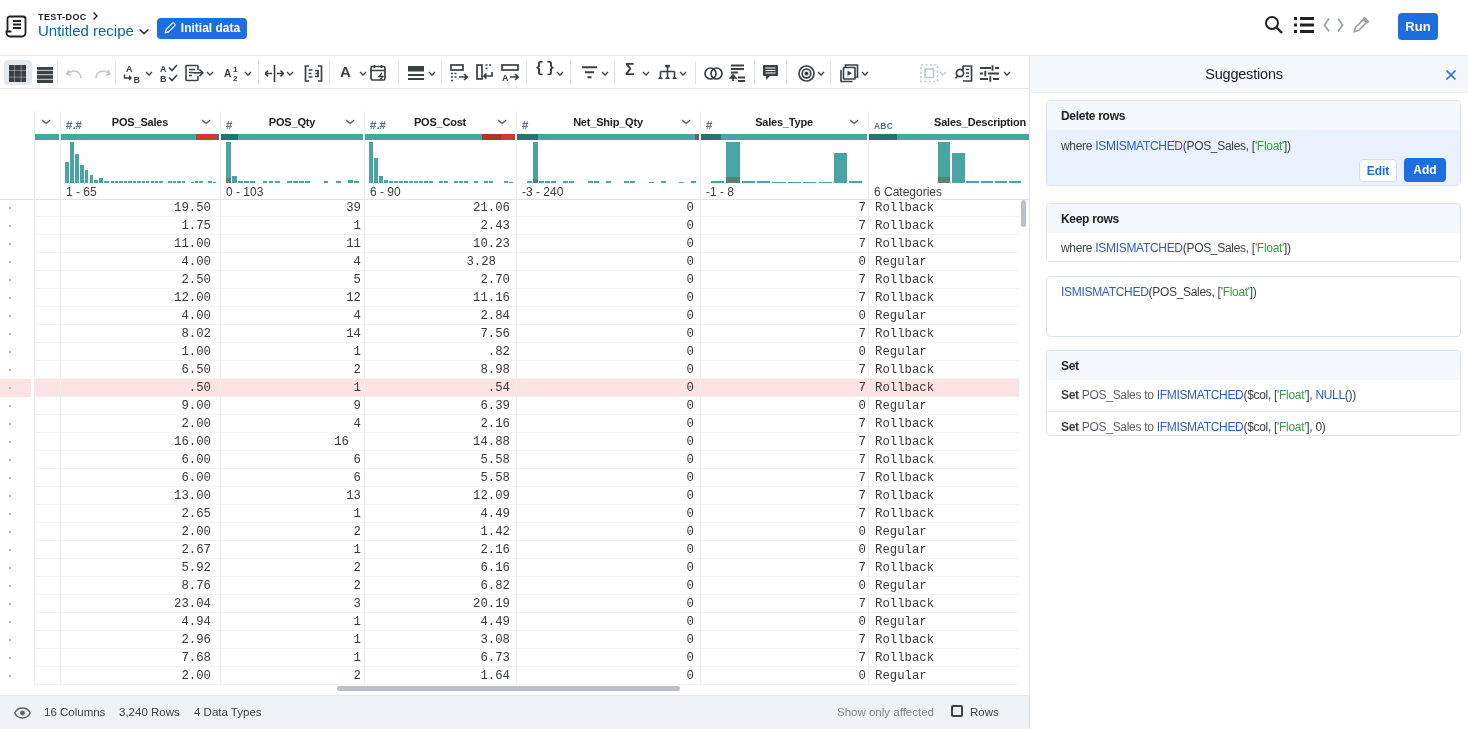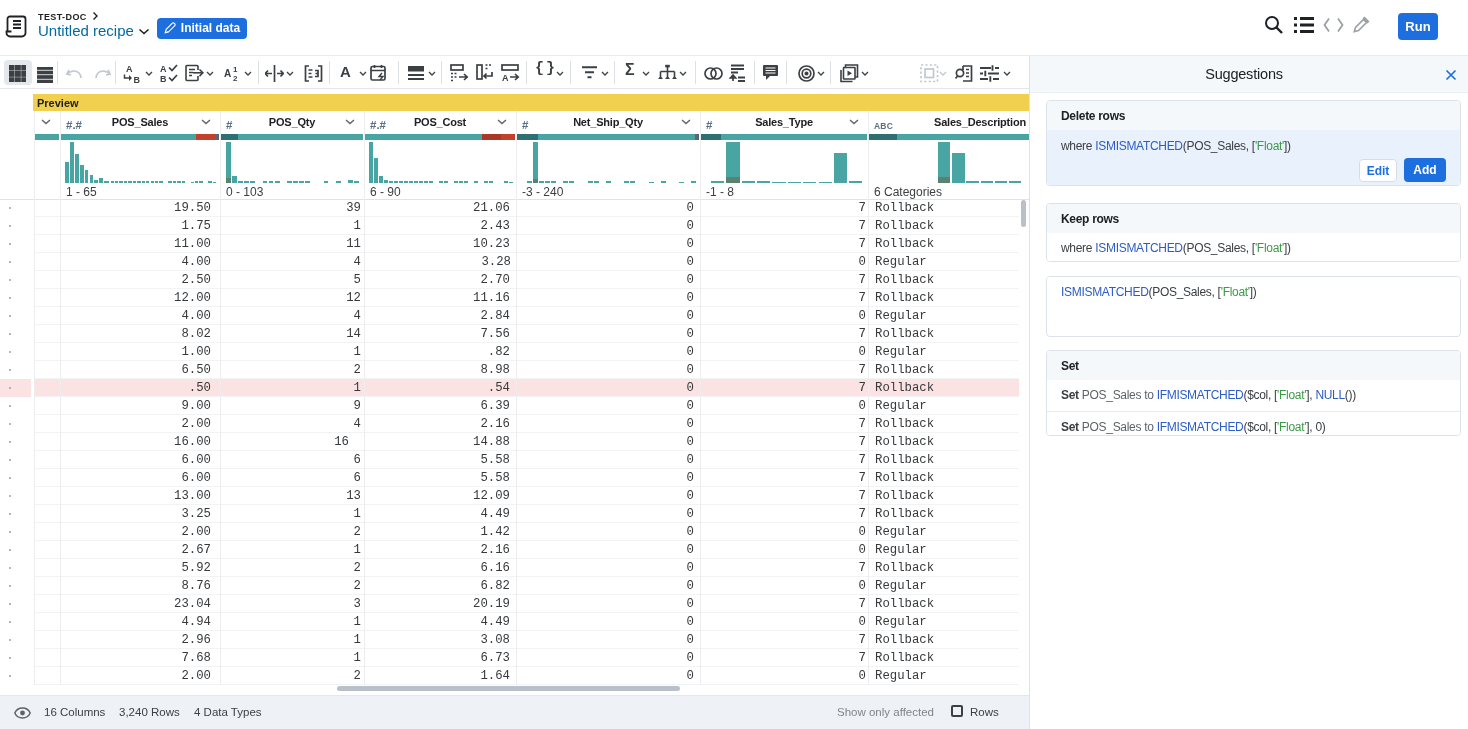--- a/index.html
+++ b/index.html
@@ -266,21 +266,20 @@
     </svg>
 <svg style="position:absolute;left:979px;top:64px" width="21" height="19" viewBox="0 0 21 19" fill="none" stroke="#3c4043" stroke-width="1.7">
       <path d="M1 4 h11 M16 4 h4 M13.5 1.2 v5.6" stroke-width="1.9"></path>
       <path d="M1 9.5 h3 M9 9.5 h11 M6.3 6.7 v5.6" stroke-width="1.9"></path>
       <path d="M1 15 h8 M14 15 h6 M11.3 12.2 v5.6" stroke-width="1.9"></path>
     </svg>
 <svg style="position:absolute;left:1003px;top:71px" width="8" height="5" viewBox="0 0 8 5">
       <path d="M1 1l3 3 3-3" fill="none" stroke="#3c4043" stroke-width="1.3"></path>
     </svg>
 <div class="tbline"></div>
-<div class="yellow">Preview</div>
 <div style="position:absolute;left:41px;top:119px">
       <svg style="display:block" width="10" height="6" viewBox="0 0 10 6">
         <path d="M1 1l4 3.6L9 1" fill="none" stroke="#5f6368" stroke-width="1.4"></path>
       </svg>
     </div>
 <div class="hc" style="left:60px;width:160px">
  <span class="hty"><span class="ty">#.#</span></span>
  <span class="hname">POS_Sales</span>
  <span style="position:absolute;right:9px;top:8px">
         <svg style="display:block" width="10" height="6" viewBox="0 0 10 6">
@@ -497,21 +496,21 @@
         <span class="cv" style="left:841px">Rollback</span>
       </div>
 </div>
 <div class="row" style="top:253px;">
  <div class="rowmark" style="">
         <span class="dot"></span>
       </div>
  <div class="rowbody" style="">
         <span class="cv cvr" style="left:26px;width:151px">4.00</span>
         <span class="cv cvr" style="left:186px;width:141px">4</span>
-        <span class="cv cvr" style="left:331px;width:146px">3.28</span>
+        <span class="cv cvr" style="left:316px;width:146px">3.28</span>
         <span class="cv cvr" style="left:482px;width:178px">0</span>
         <span class="cv cvr" style="left:666px;width:166px">0</span>
         <span class="cv" style="left:841px">Regular</span>
       </div>
 </div>
 <div class="row" style="top:271px;">
  <div class="rowmark" style="">
         <span class="dot"></span>
       </div>
  <div class="rowbody" style="">
@@ -677,21 +676,21 @@
         <span class="cv cvr" style="left:482px;width:178px">0</span>
         <span class="cv cvr" style="left:666px;width:166px">7</span>
         <span class="cv" style="left:841px">Rollback</span>
       </div>
 </div>
 <div class="row" style="top:505px;">
  <div class="rowmark" style="">
         <span class="dot"></span>
       </div>
  <div class="rowbody" style="">
-        <span class="cv cvr" style="left:26px;width:151px">3.25</span>
+        <span class="cv cvr" style="left:26px;width:151px">2.65</span>
         <span class="cv cvr" style="left:186px;width:141px">1</span>
         <span class="cv cvr" style="left:330px;width:146px">4.49</span>
         <span class="cv cvr" style="left:482px;width:178px">0</span>
         <span class="cv cvr" style="left:666px;width:166px">7</span>
         <span class="cv" style="left:841px">Rollback</span>
       </div>
 </div>
 <div class="row" style="top:523px;">
  <div class="rowmark" style="">
         <span class="dot"></span>

